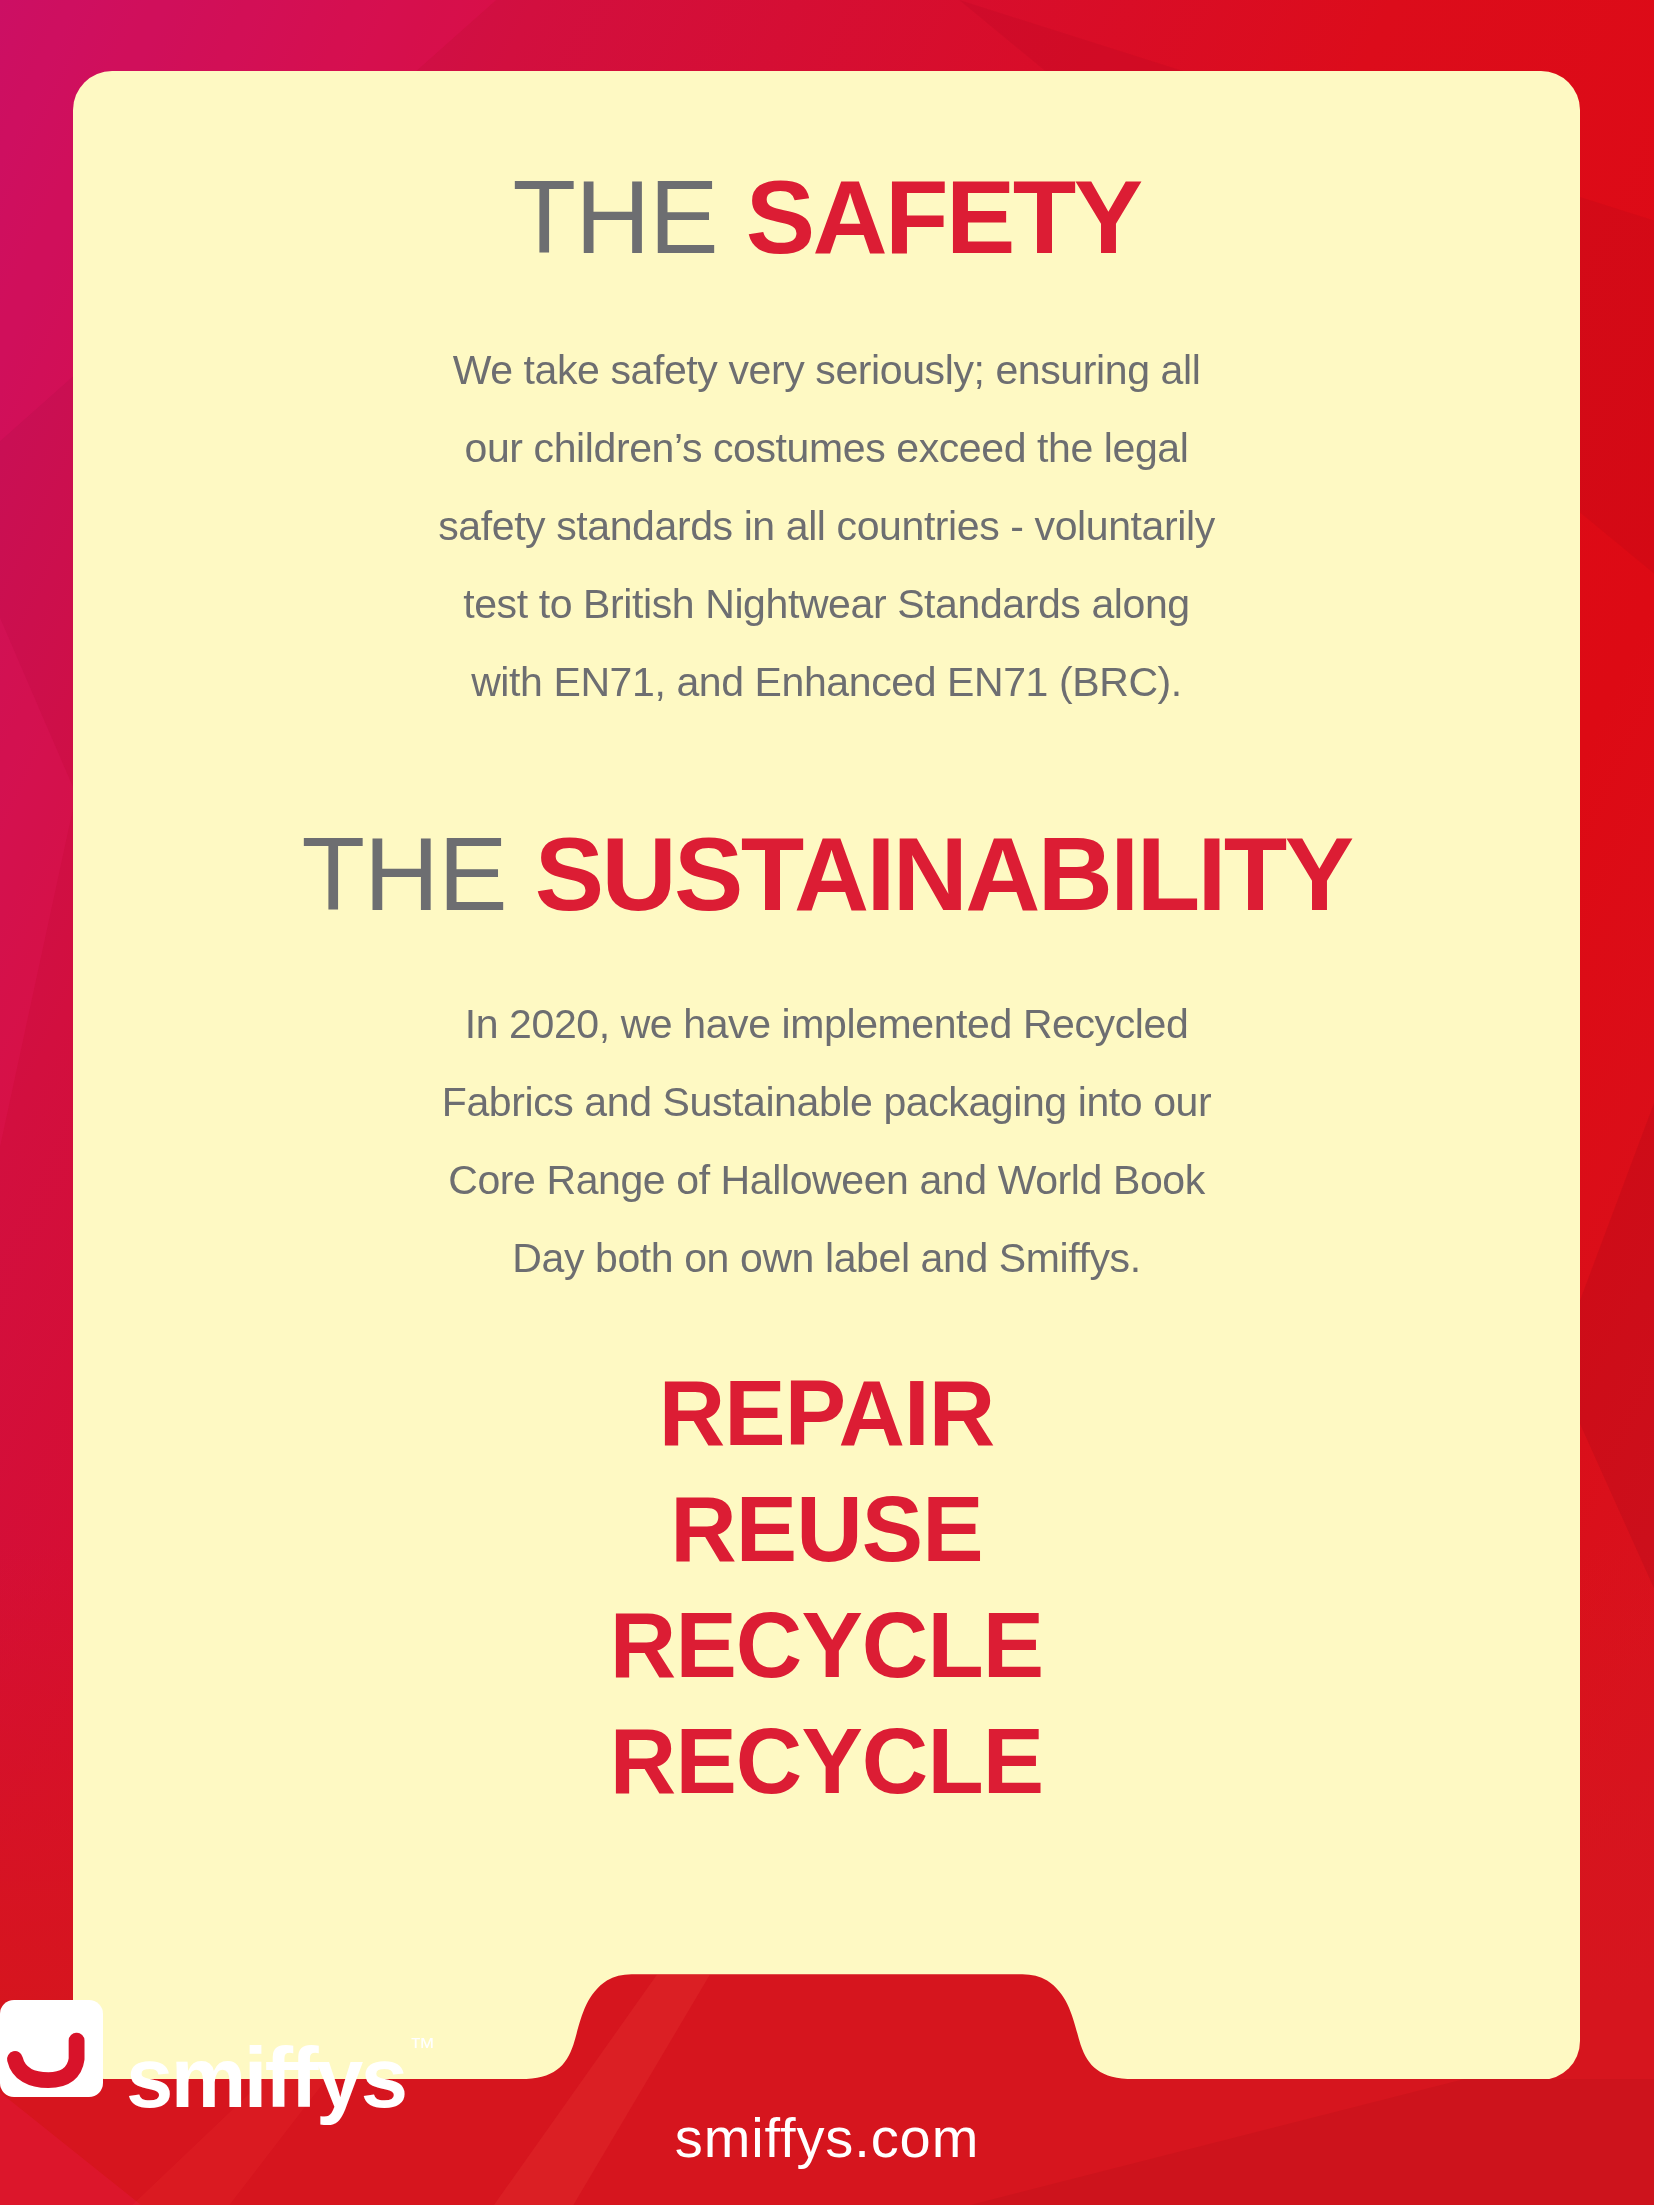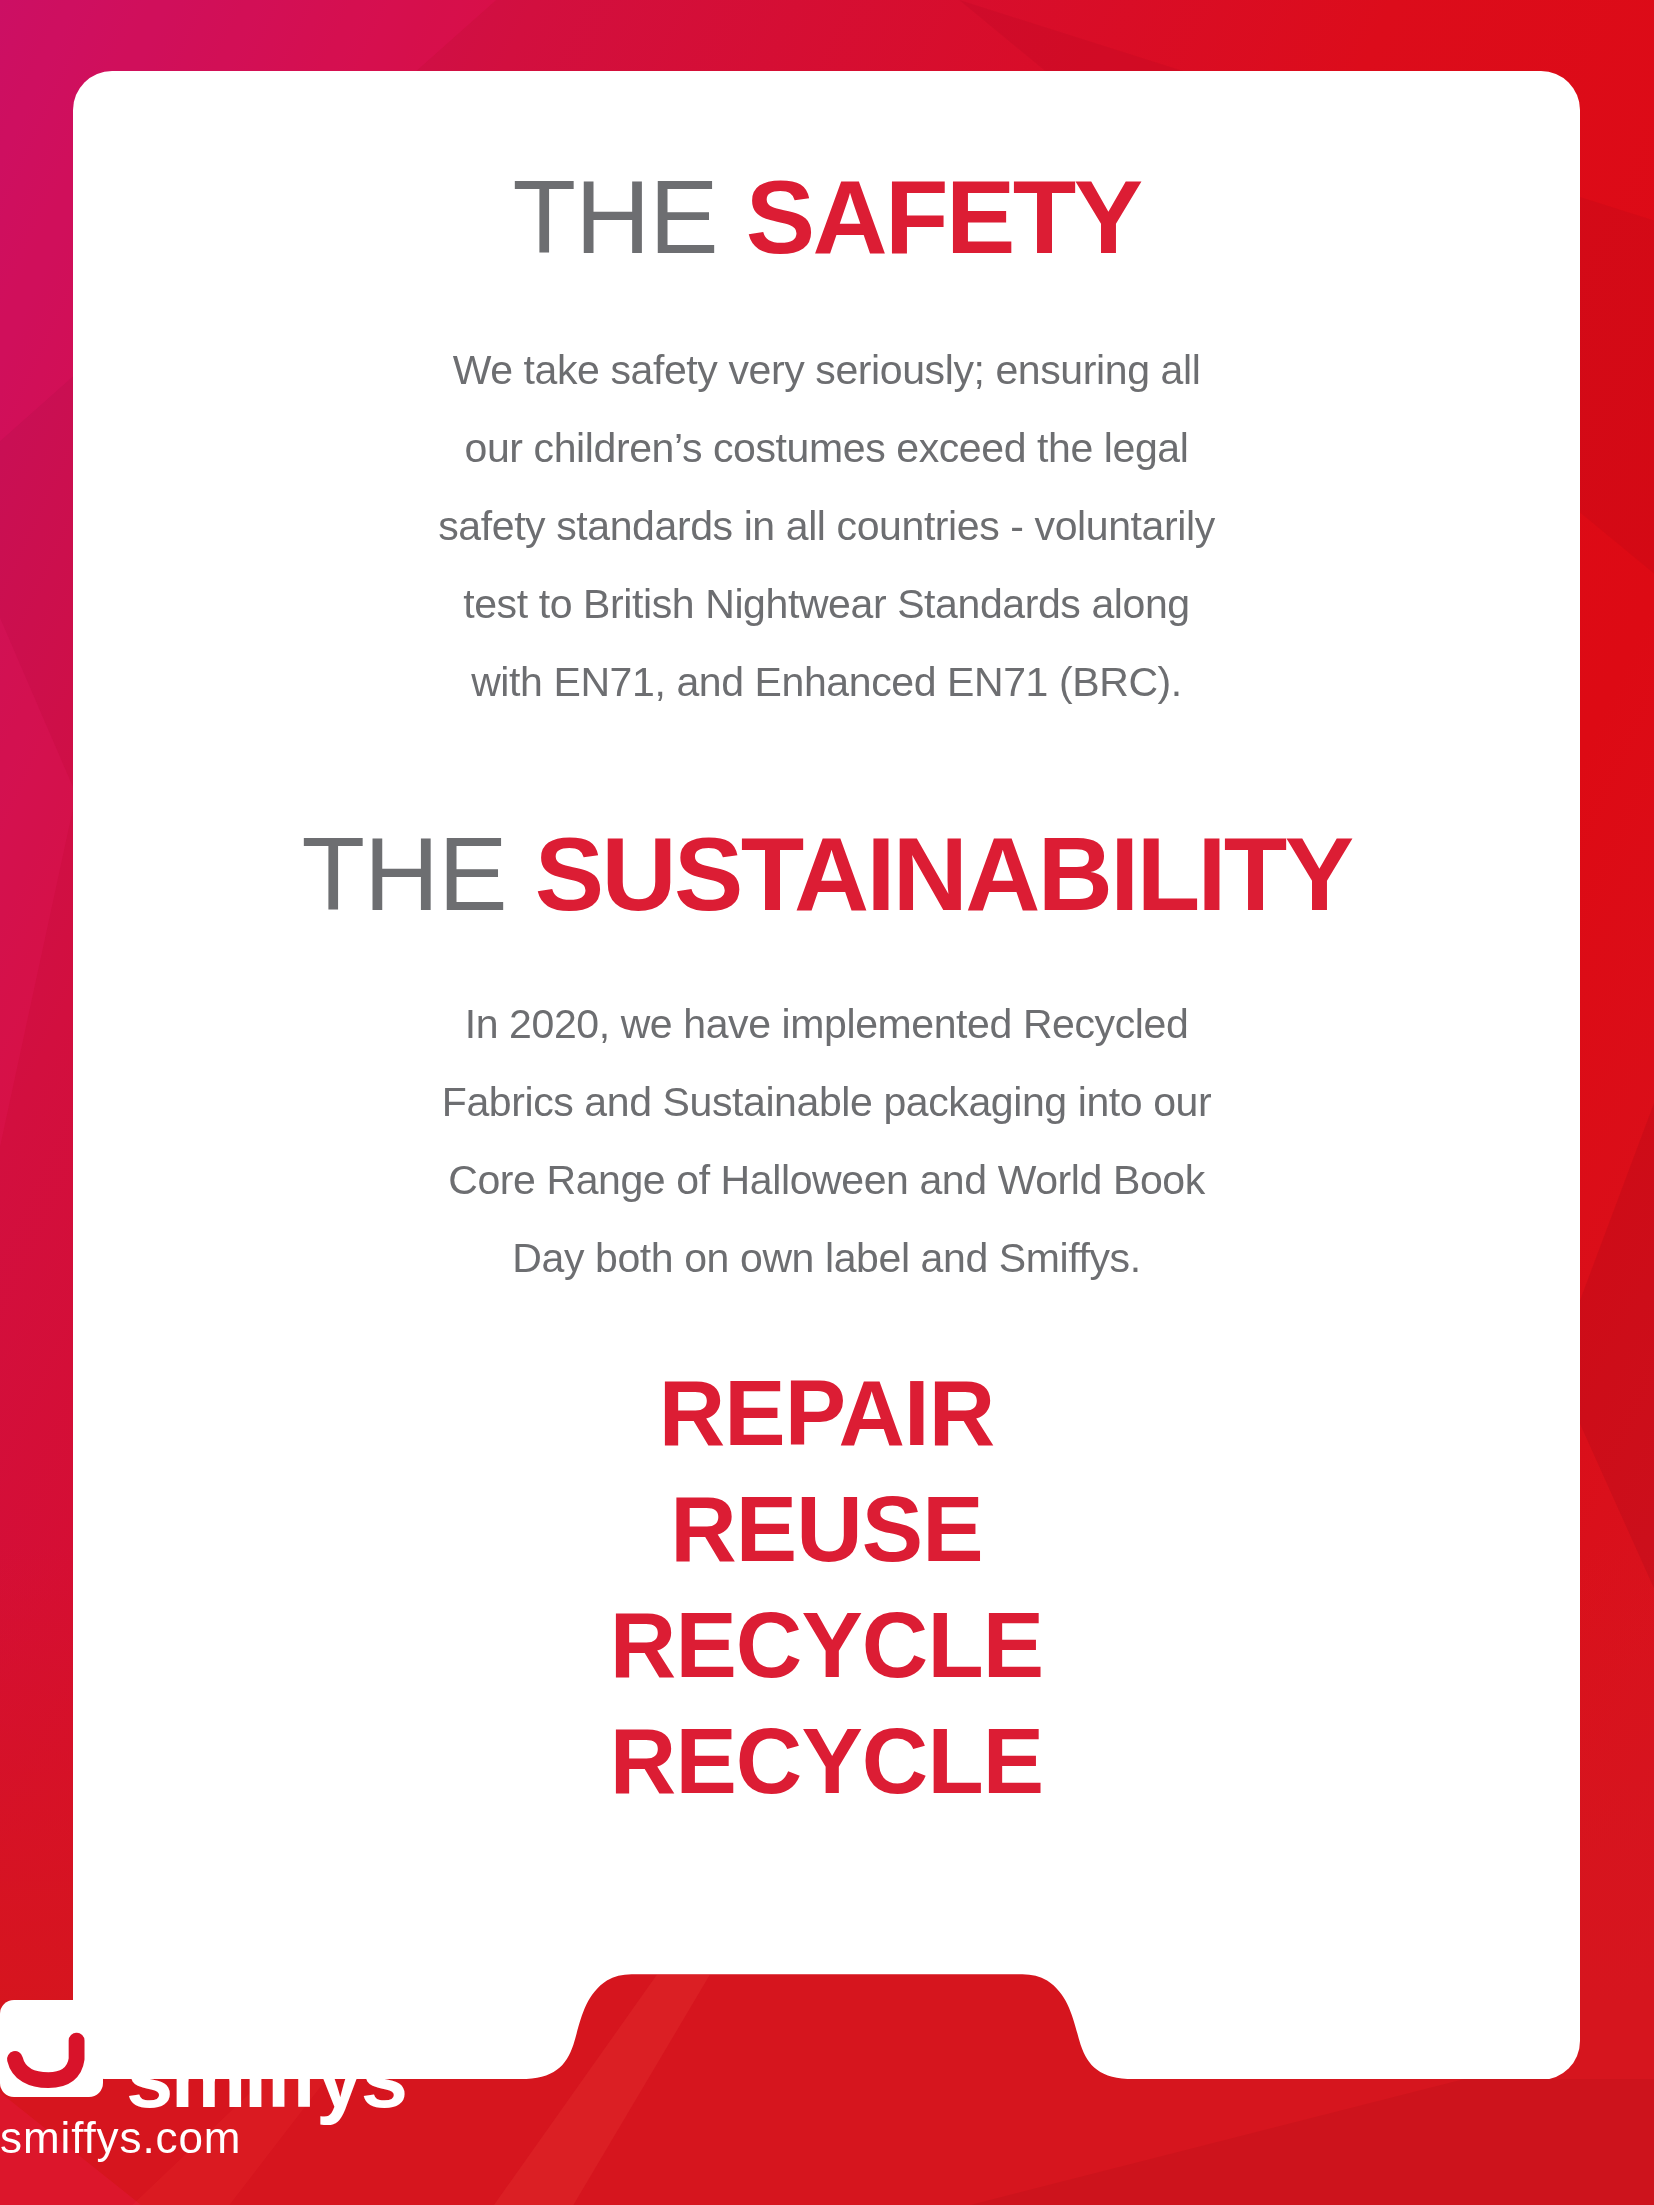--- a/index.html
+++ b/index.html
@@ -22,21 +22,21 @@
   .facet-tl    { background: rgba(255,20,110,0.16); clip-path: polygon(0 0, 30% 0, 0 20%); }
   .facet-left  { background: rgba(255,30,120,0.12); clip-path: polygon(0 28%, 4.6% 36%, 0 52%); }
   .facet-tr    { background: rgba(120,0,25,0.08);  clip-path: polygon(58% 0, 100% 10%, 100% 26%); }
   .facet-right { background: rgba(100,0,15,0.10);  clip-path: polygon(100% 50%, 100% 72%, 94% 62%); }
 
   
   .card {
     position: absolute;
     left: 73px; top: 71px;
     width: 1507px; height: 2009px;
-    background: #ffffff;
+    background: #fef9c3;
     border-radius: 39px;
     text-align: center;
   }
 
   .headline {
     margin: 0;
     font-size: 104px;
     line-height: 104px;
     font-weight: 400;
     letter-spacing: -0.9px;
@@ -104,22 +104,23 @@
     font-weight: 400;
     letter-spacing: 0;
     vertical-align: 51px;
     margin-left: 3.5px;
   }
 
   .website {
     position: absolute;
     left: 0; top: 2114px;
     width: 1654px;
+    text-align: center;
     color: #ffffff;
-    font-size: 44px;
+    font-size: 56px;
     line-height: 48px;
     font-weight: 400;
     letter-spacing: 0.9px;
   }
 </style>
 </head>
 <body>
 
 <div class="bg"></div>
 <div class="facet facet-tl"></div>

